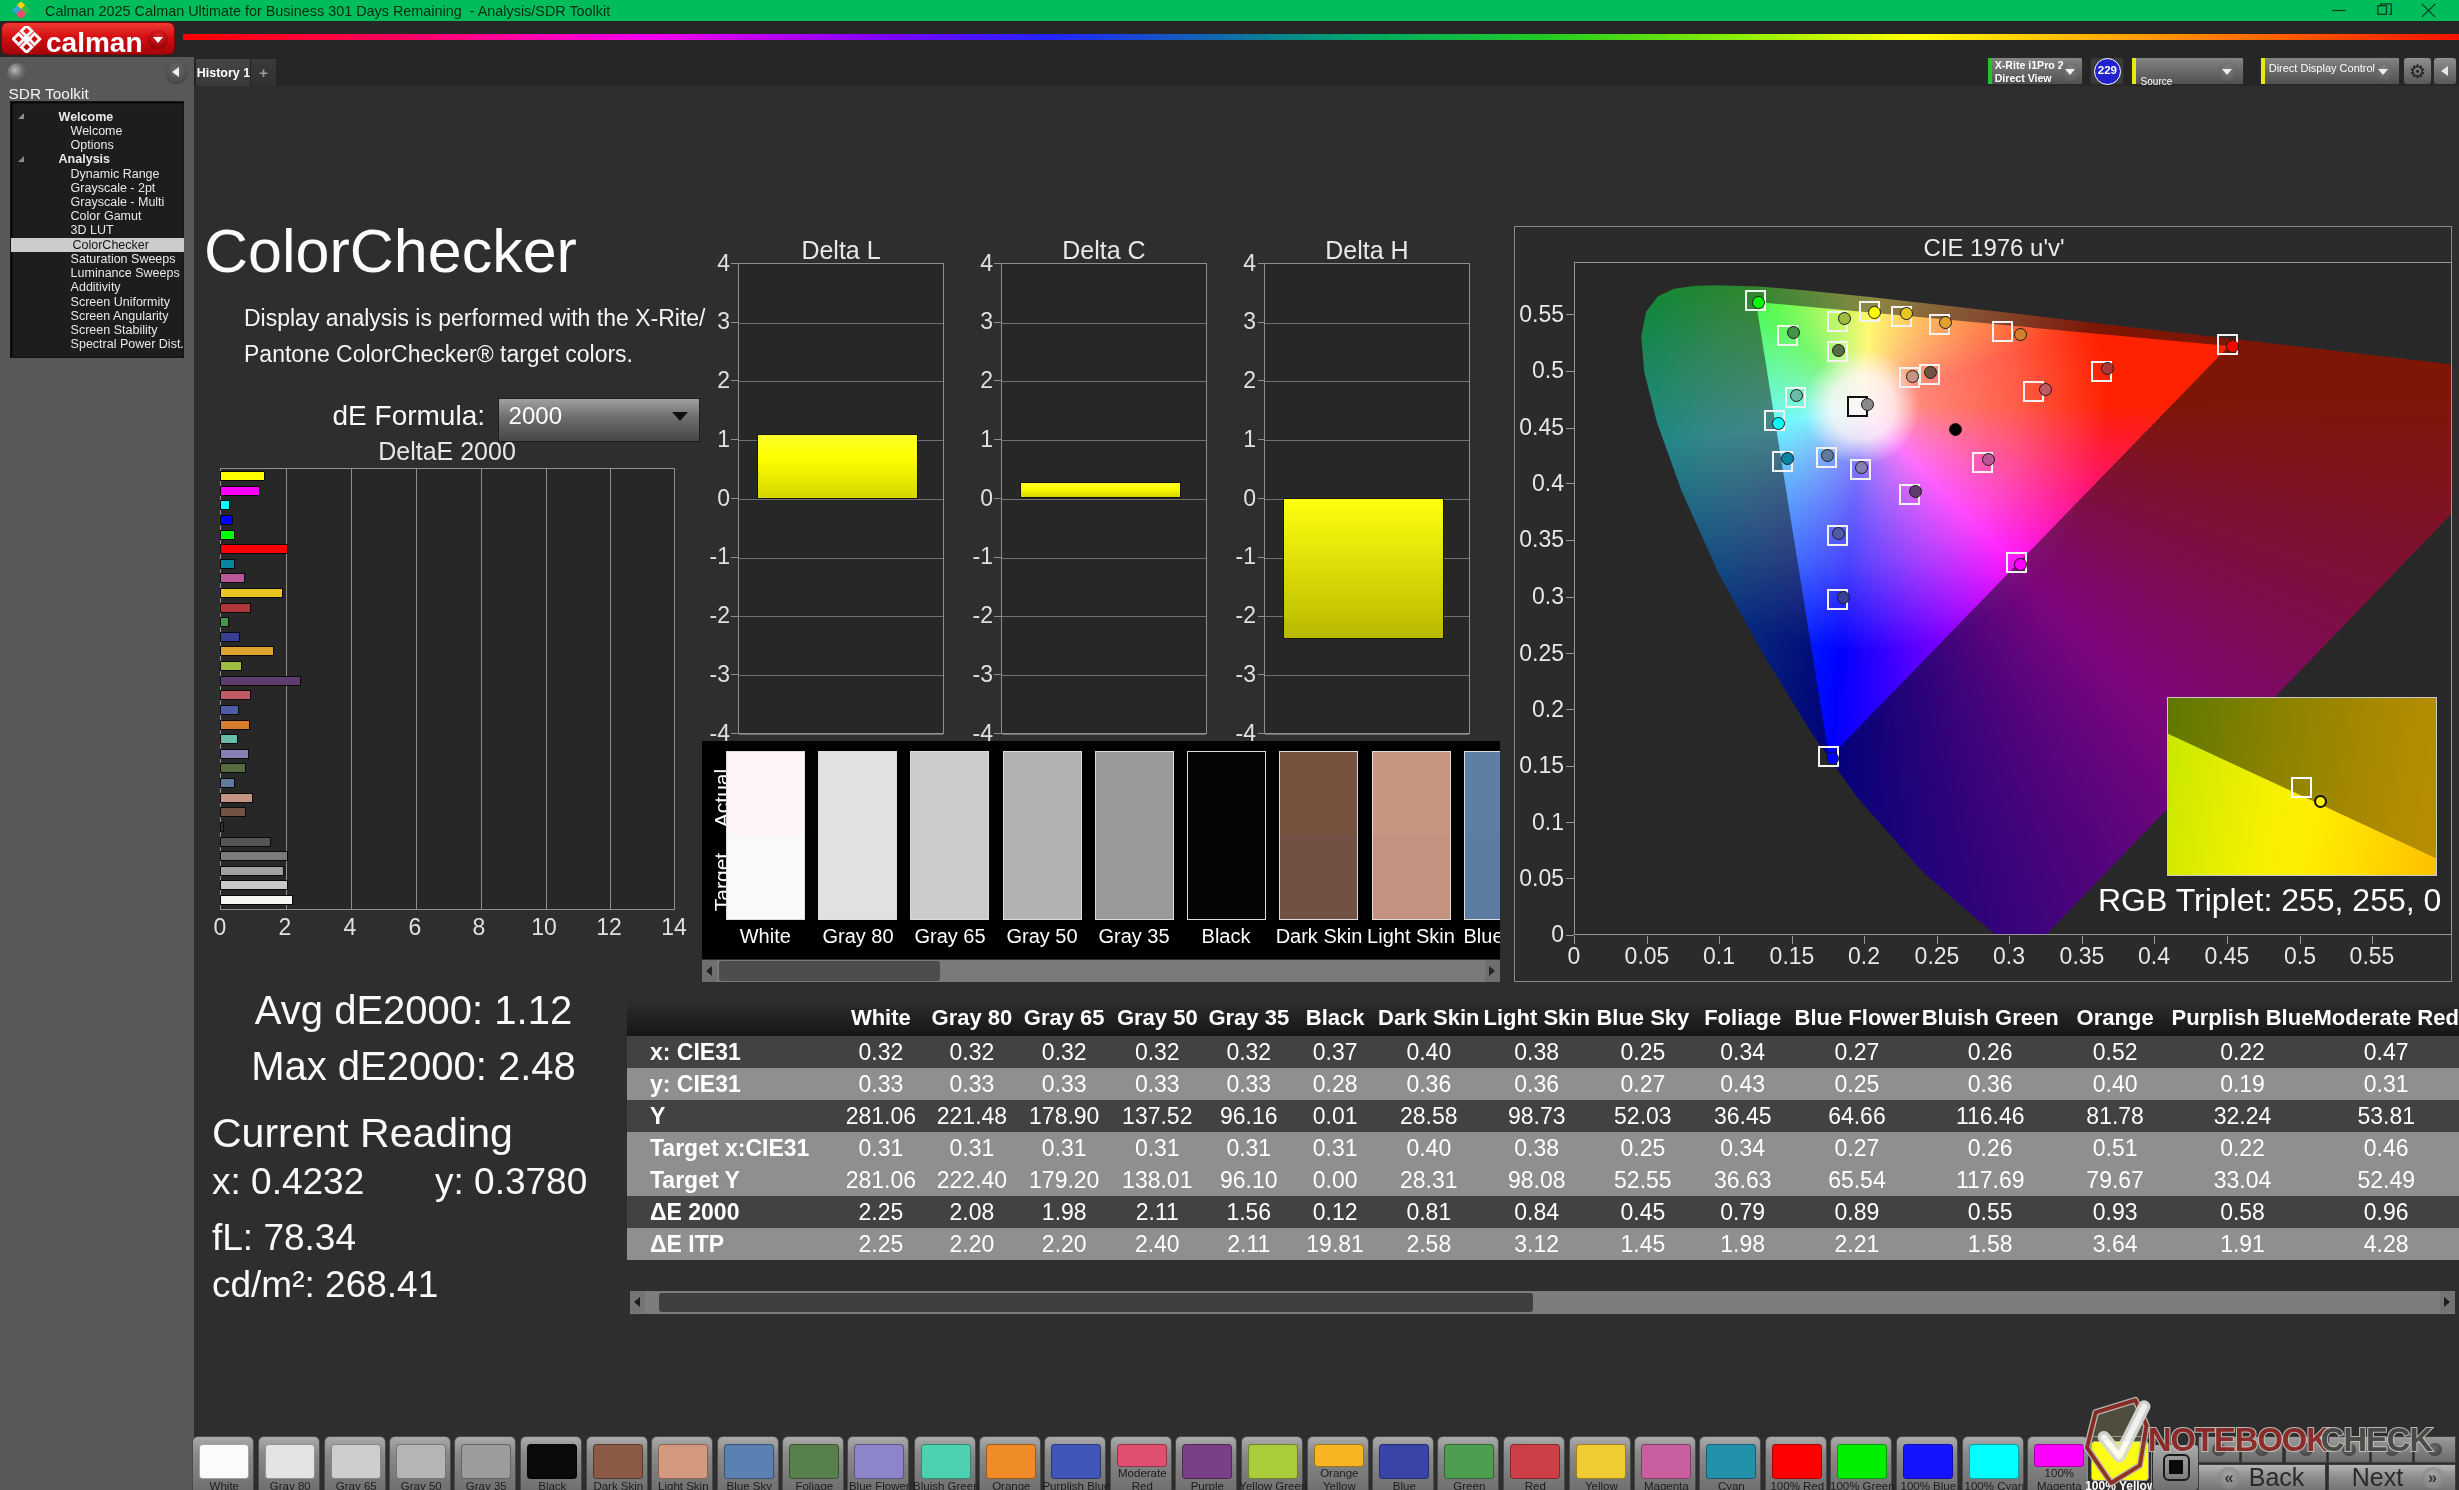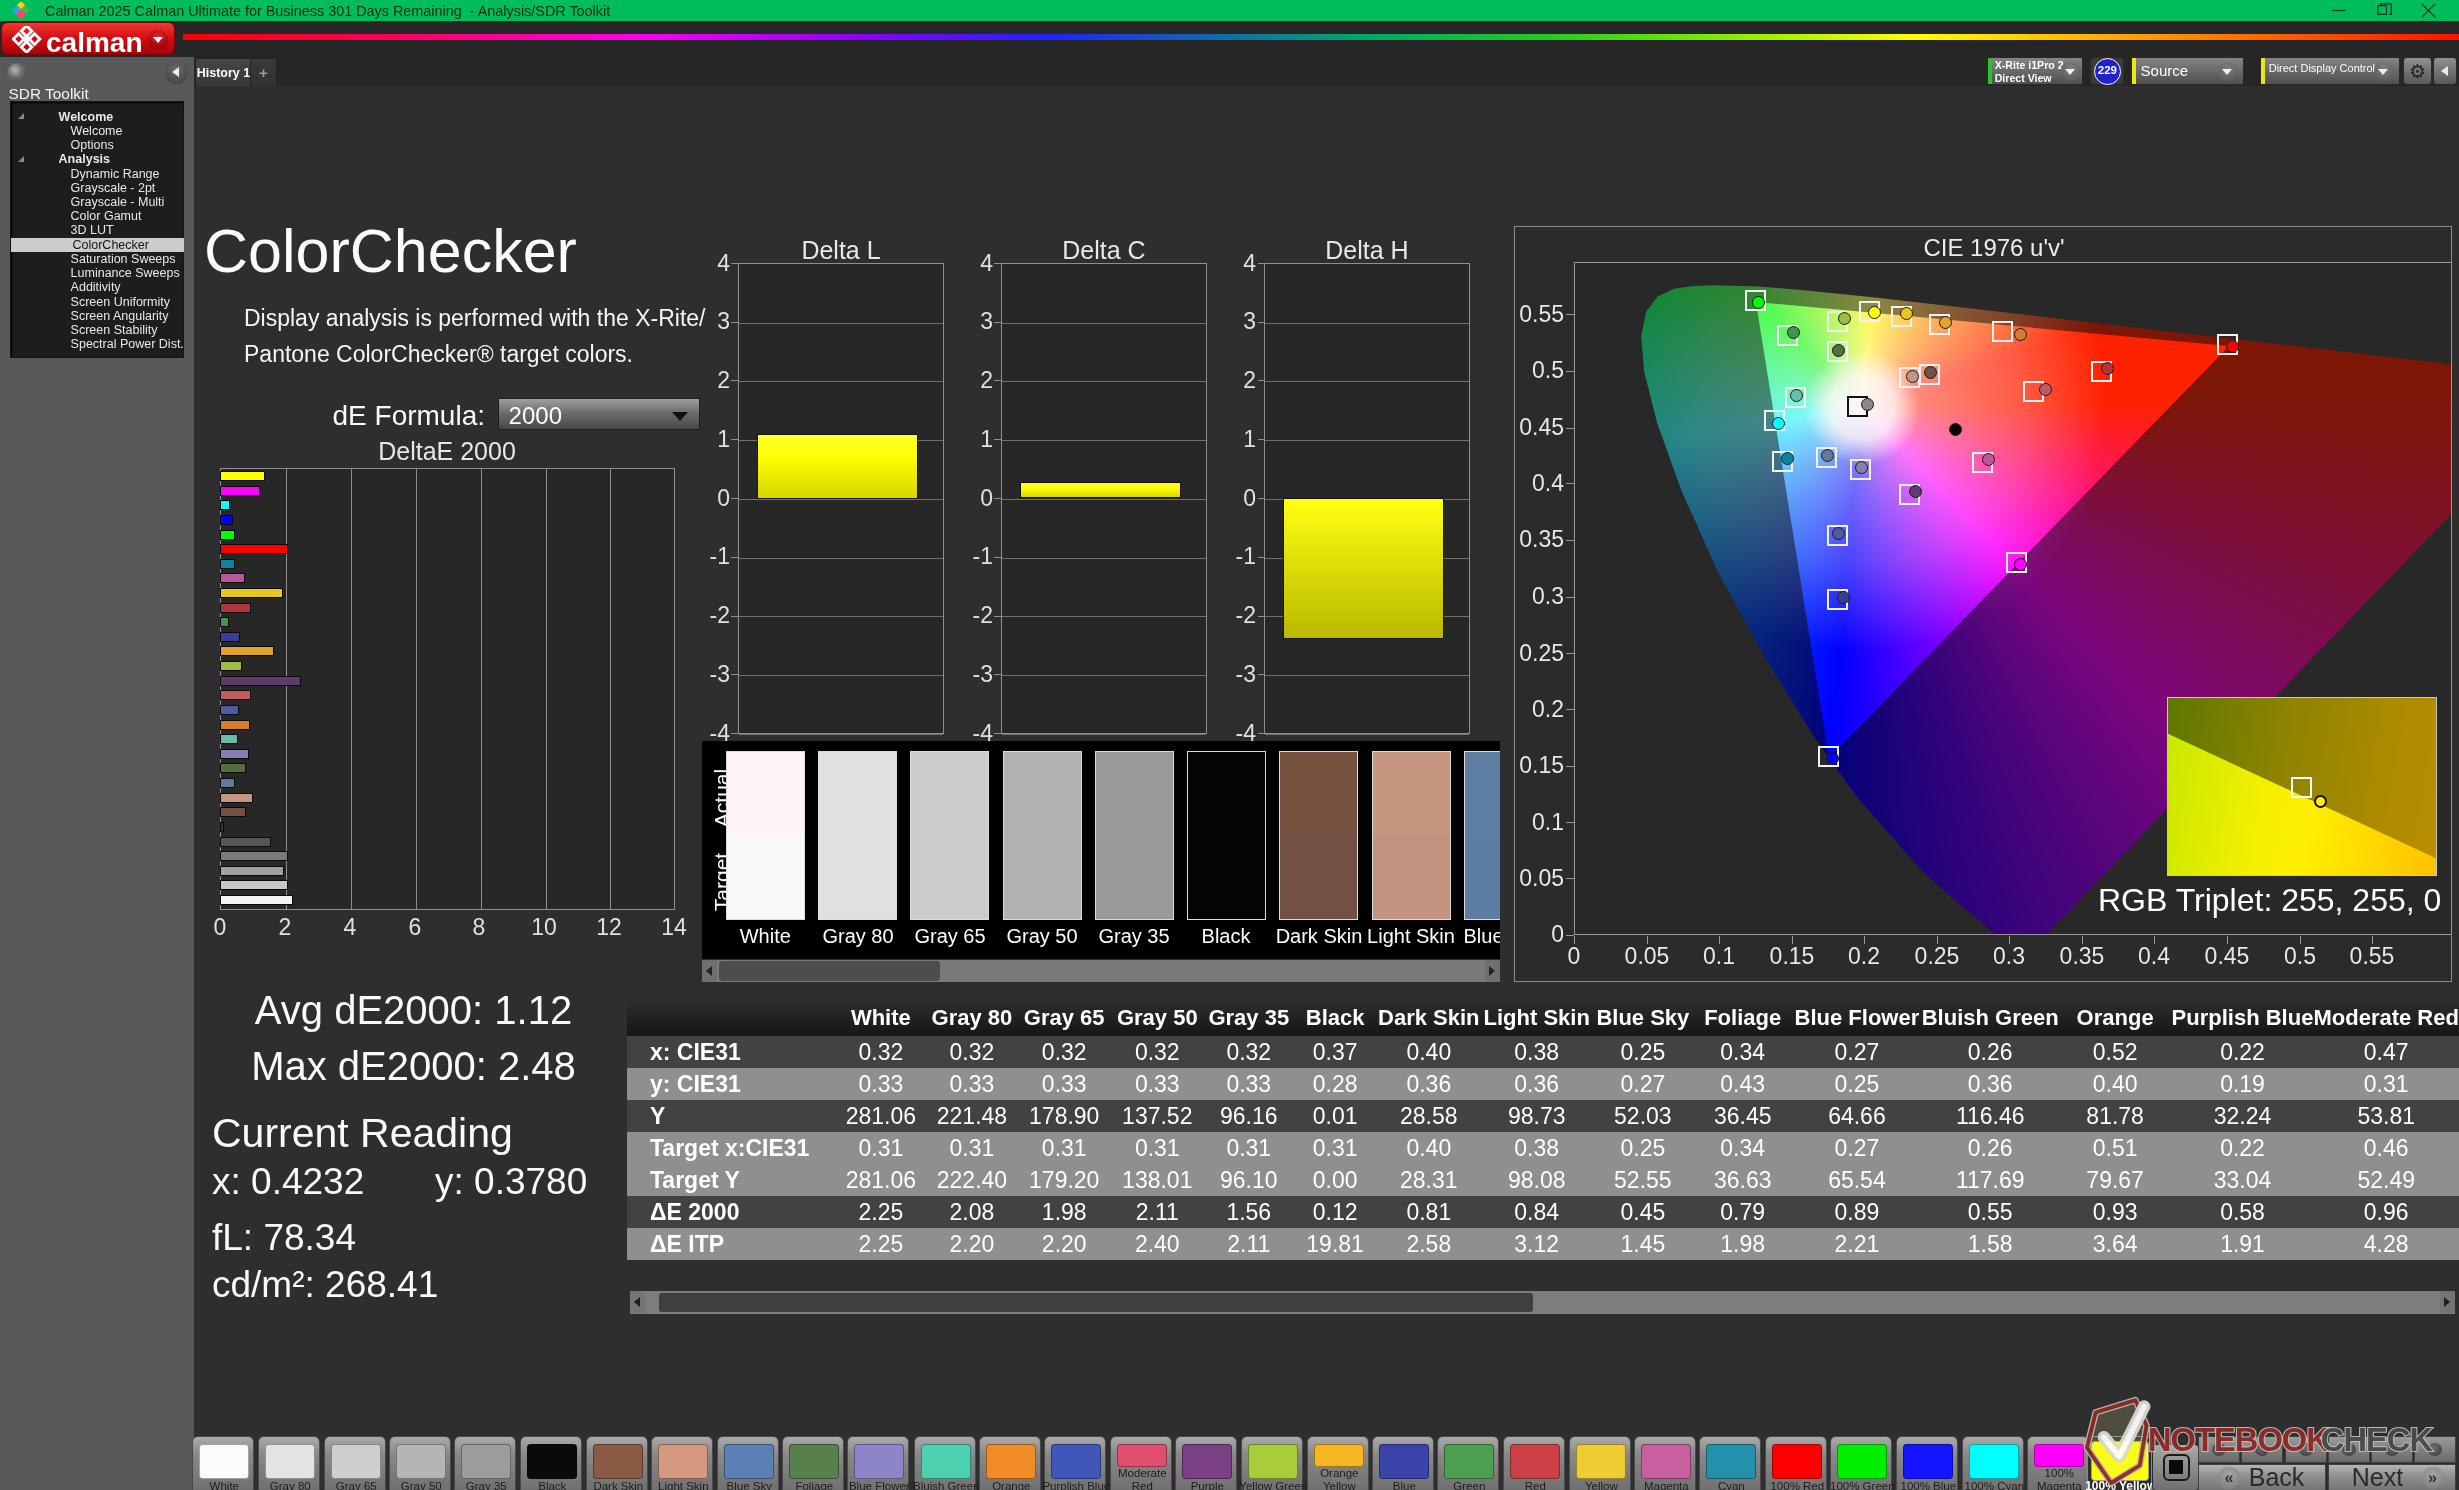--- a/index.html
+++ b/index.html
@@ -111,21 +111,21 @@
   border-radius:1.9px; color:#fff; }
 .drop .cb { position:absolute; left:0; top:0; bottom:0; width:3.8px; }
 .drop .arr { position:absolute; right:5.8px; top:50%; margin-top:-8.6px; width:19px; height:19px; border-radius:50%;
   background:radial-gradient(circle at 50% 30%, #7e7e7e, #555); }
 .drop .arr:after { content:""; position:absolute; left:3.8px; top:6.7px; border-left:5.8px solid transparent;
   border-right:5.8px solid transparent; border-top:6.7px solid #f0f0f0; }
 .sqbtn { position:absolute; background:linear-gradient(#909090,#585858); border:1px solid #2a2a2a; border-radius:3.8px; }
 #heading { position:absolute; left:204px; top:216px; font-size:61px; color:#fcfcfc; font-weight:normal; }
 #desc { position:absolute; left:244px; top:300px; width:615px; font-size:23px; line-height:36px; color:#f5f5f5; }
 #deflabel { position:absolute; left:288px; top:400px; width:197px; font-size:28px; color:#fafafa; text-align:right; }
-#dedrop { position:absolute; left:498px; top:398px; width:202px; height:32px;
+#dedrop { position:absolute; left:498px; top:398px; width:202px; height:44px;
   background:linear-gradient(#a0a0a0 0%,#6d6d6d 45%,#474747 100%); border:1px solid #1e1e1e; }
 #dedrop .t { position:absolute; left:9.6px; top:2.9px; font-size:24px; color:#fff; }
 #dedrop:after { content:""; position:absolute; right:11.5px; top:12.5px; border-left:8.6px solid transparent;
   border-right:8.6px solid transparent; border-top:9.6px solid #101010; }
 .ctitle { position:absolute; font-size:25px; color:#e8e8e8; text-align:center; }
 .plot { position:absolute; border:1px solid #8f8f8f; background:#272727; }
 .gridh { position:absolute; left:0; width:100%; height:1px; background:#717171; }
 .gridv { position:absolute; top:0; height:100%; width:1px; background:#8f8f8f; }
 .ylab { position:absolute; font-size:23px; color:#e0e0e0; text-align:right; width:38px; }
 .xlab { position:absolute; font-size:23px; color:#e0e0e0; text-align:center; width:38px; }
@@ -138,21 +138,21 @@
  <div class="cb" style="background:#27c427"></div>
  <div style="position:absolute;left:6.7px;top:1px;font-size:10.6px;font-weight:bold;line-height:12.5px;white-space:nowrap;">X-Rite i1Pro 2<br>Direct View</div>
  <div class="arr" style="right:1.9px"></div>
 </div>
 <div class="sqbtn" style="left:2090px;top:57px;width:34px;height:28px;background:#3a3a3a;">
  <div style="position:absolute;left:2.9px;top:0px;width:27px;height:27px;border-radius:50%;background:#2222cc;border:1.9px solid #fff;
   color:#fff;font-size:11.5px;font-weight:bold;text-align:center;line-height:23px;">229</div>
 </div>
 <div class="drop" style="left:2131px;top:57px;width:113px;height:28px;">
  <div class="cb" style="background:#e8e813"></div>
- <div style="position:absolute;left:8.6px;top:4px;font-size:15px;text-align:right;">Source</div>
+ <div style="position:absolute;left:8.6px;top:18px;font-size:10px;text-align:right;">Source</div>
  <div class="arr"></div>
 </div>
 <div class="drop" style="left:2260px;top:57px;width:140px;height:28px;">
  <div class="cb" style="background:#e8e813"></div>
  <div style="position:absolute;left:7.7px;top:3.8px;font-size:11px;white-space:nowrap;">Direct Display Control</div>
  <div class="arr"></div>
 </div>
 <div class="sqbtn" style="left:2403px;top:57px;width:29px;height:28px;color:#222;font-size:19px;text-align:center;line-height:27px;">⚙</div>
 <div class="sqbtn" style="left:2433px;top:57px;width:24px;height:28px;">
  <div style="position:absolute;left:6.7px;top:7.7px;border-top:5.8px solid transparent;border-bottom:5.8px solid transparent;border-right:7.7px solid #e8e8e8;"></div>

